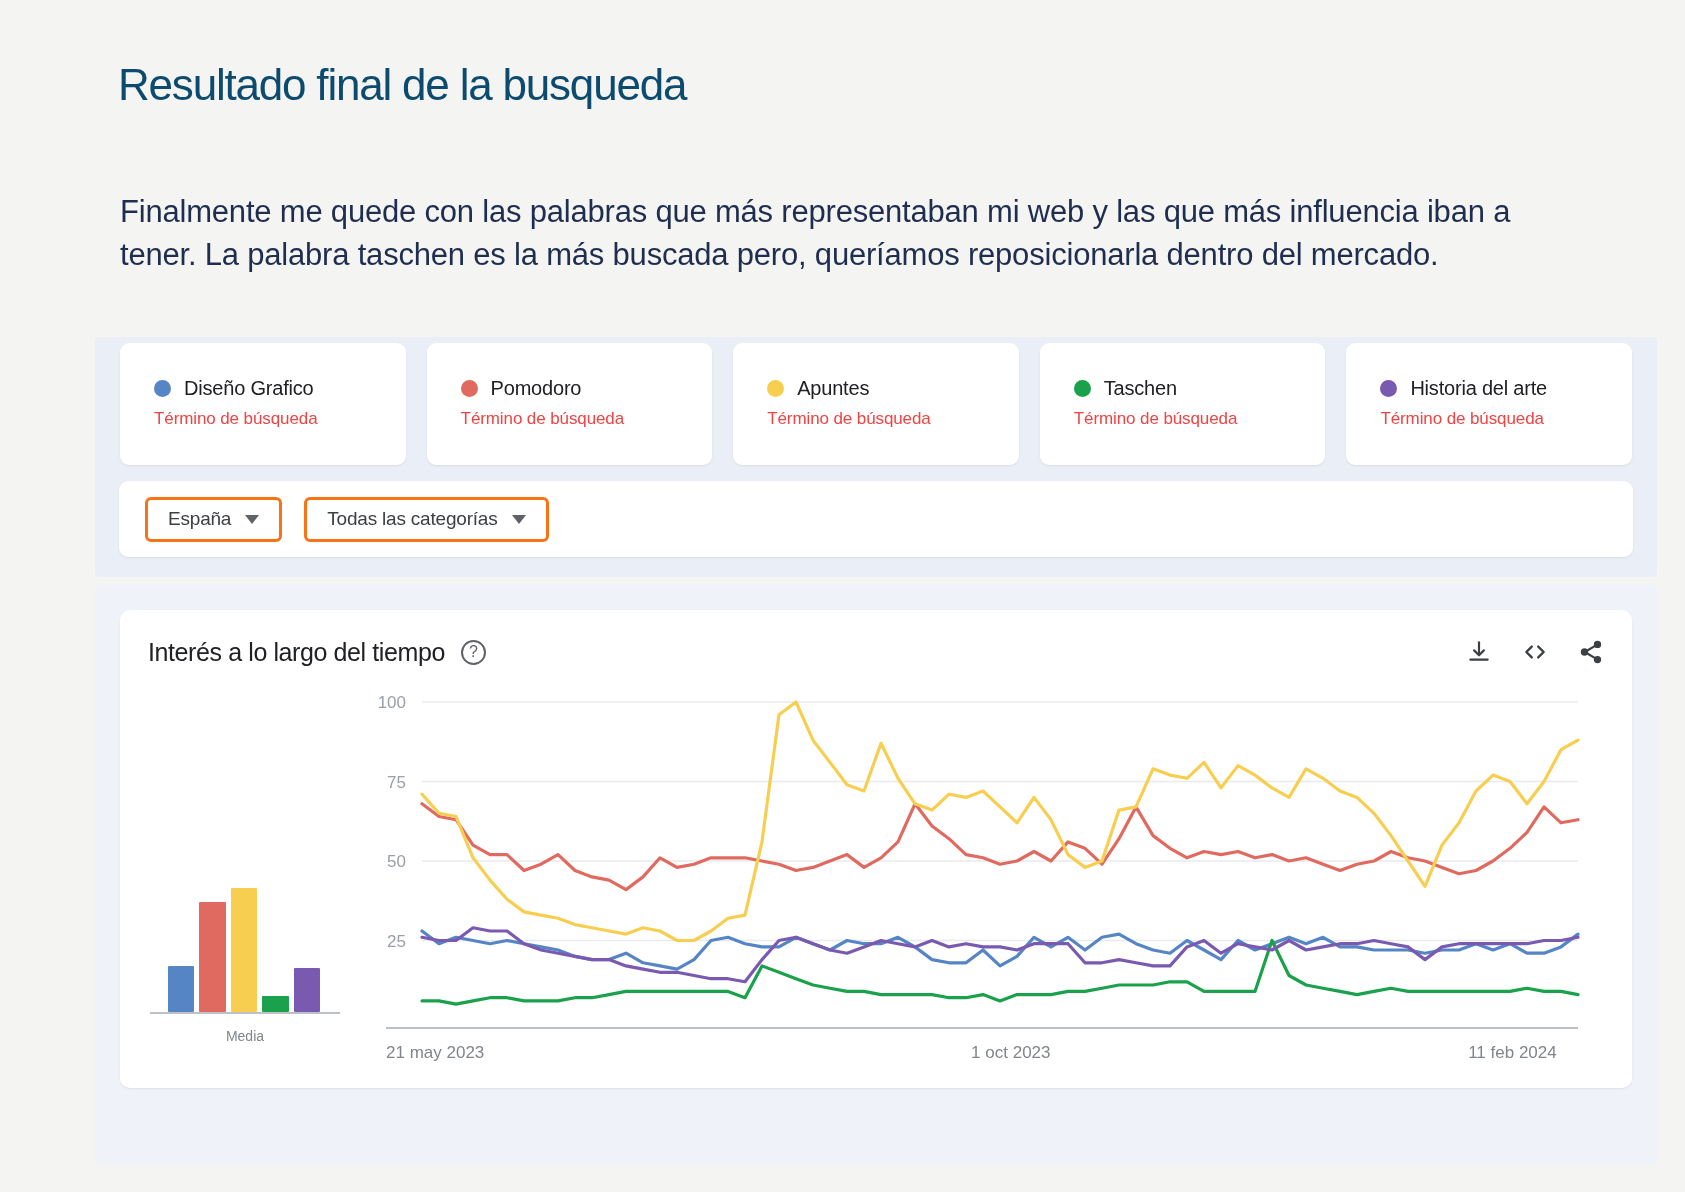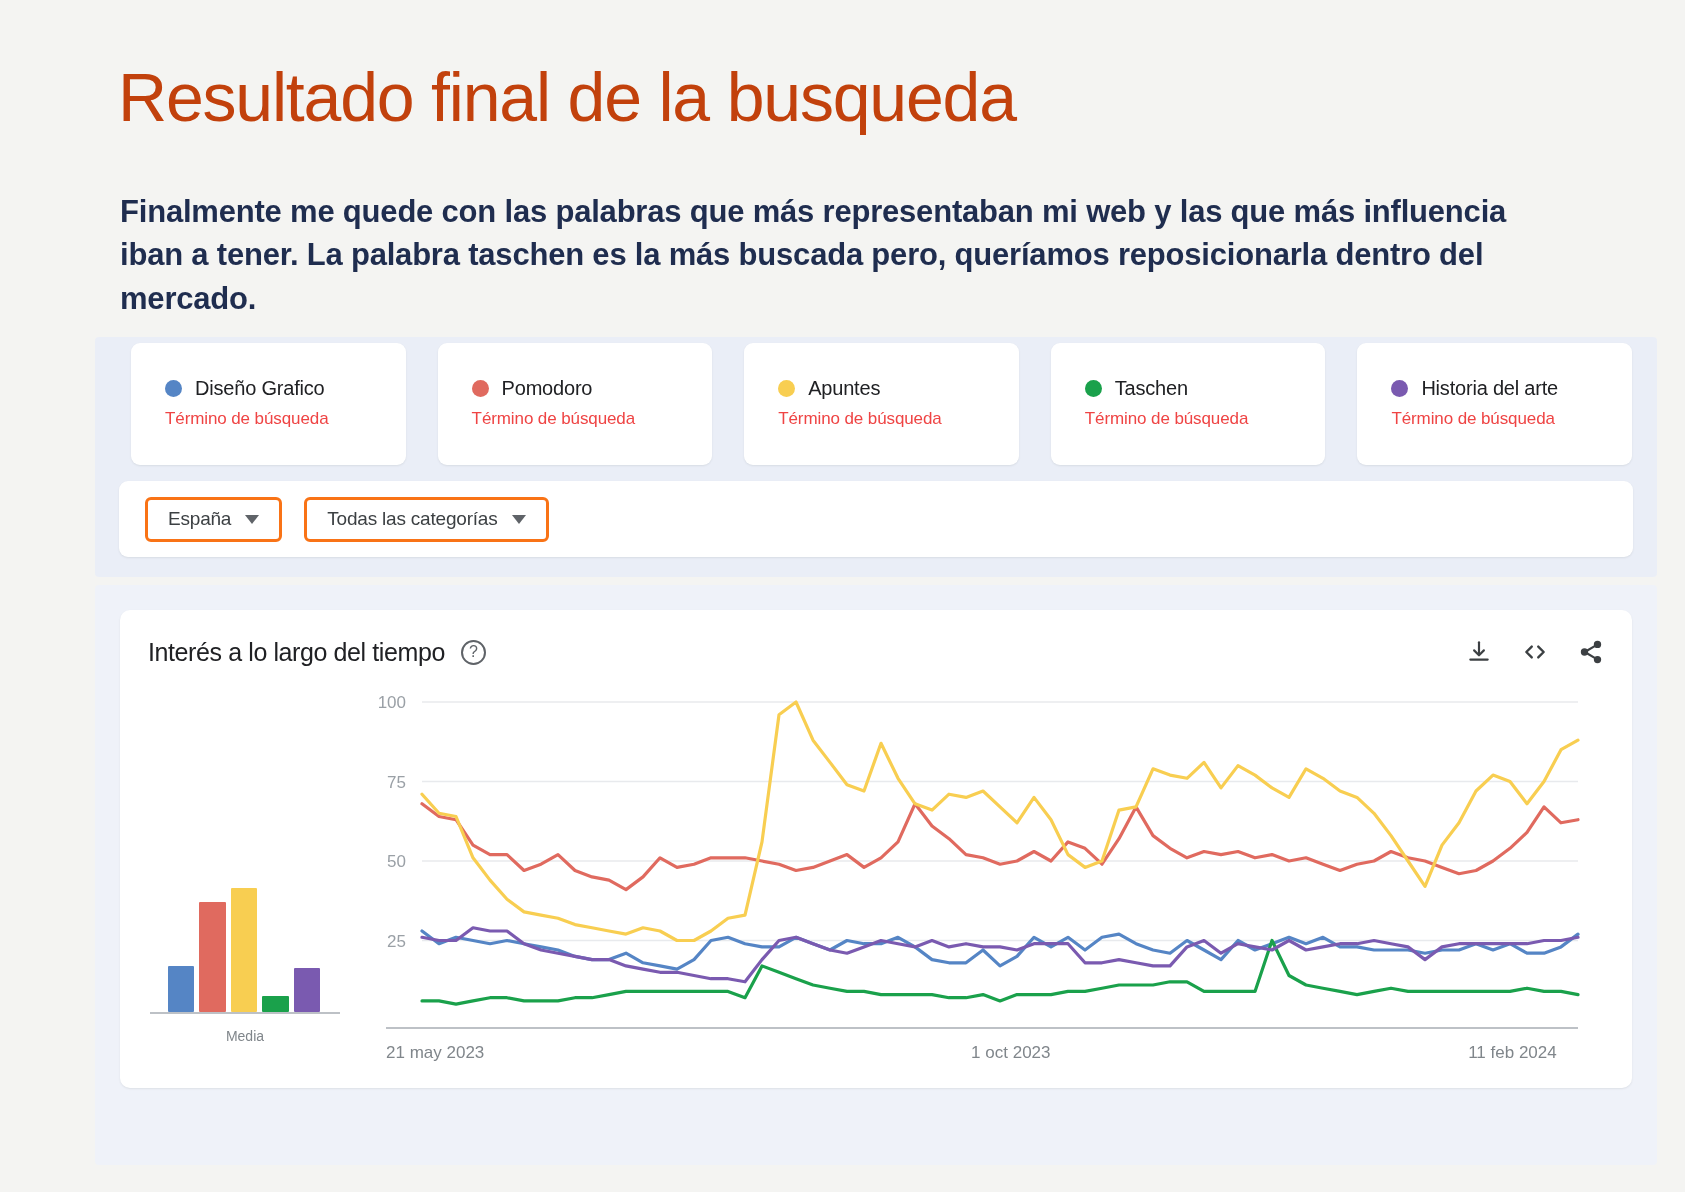--- a/index.html
+++ b/index.html
@@ -18,35 +18,35 @@
     width: 1685px;
     height: 1192px;
     background: #f4f4f2;
   }
 
   
   .headline {
     position: absolute;
     left: 118px;
     top: 62px;
-    font-size: 68px;
+    font-size: 44px;
     line-height: 1.05;
     font-weight: 400;
     letter-spacing: -1.2px;
-    color: #c2410c;
+    color: #0c4a6e;
   }
 
   .subhead {
     position: absolute;
     left: 120px;
     top: 190px;
     width: 1450px;
     font-size: 31px;
     line-height: 1.40;
-    font-weight: 700;
+    font-weight: 400;
     letter-spacing: -0.2px;
     color: #1f2d4f;
   }
 
   
   .panel-top {
     position: absolute;
     left: 95px;
     top: 337px;
     width: 1562px;
@@ -75,21 +75,20 @@
     gap: 21px;
   }
 
   .term-card {
     flex: 1 1 0;
     height: 122px;
     background: #ffffff;
     border-radius: 9px;
     padding: 34px 0 0 34px;
     box-shadow: 0 1px 2px rgba(60,64,67,.10);
-    margin-left: 11px;
   }
 
   .term-top {
     display: flex;
     align-items: center;
     gap: 13px;
   }
 
   .dot {
     width: 17px;

